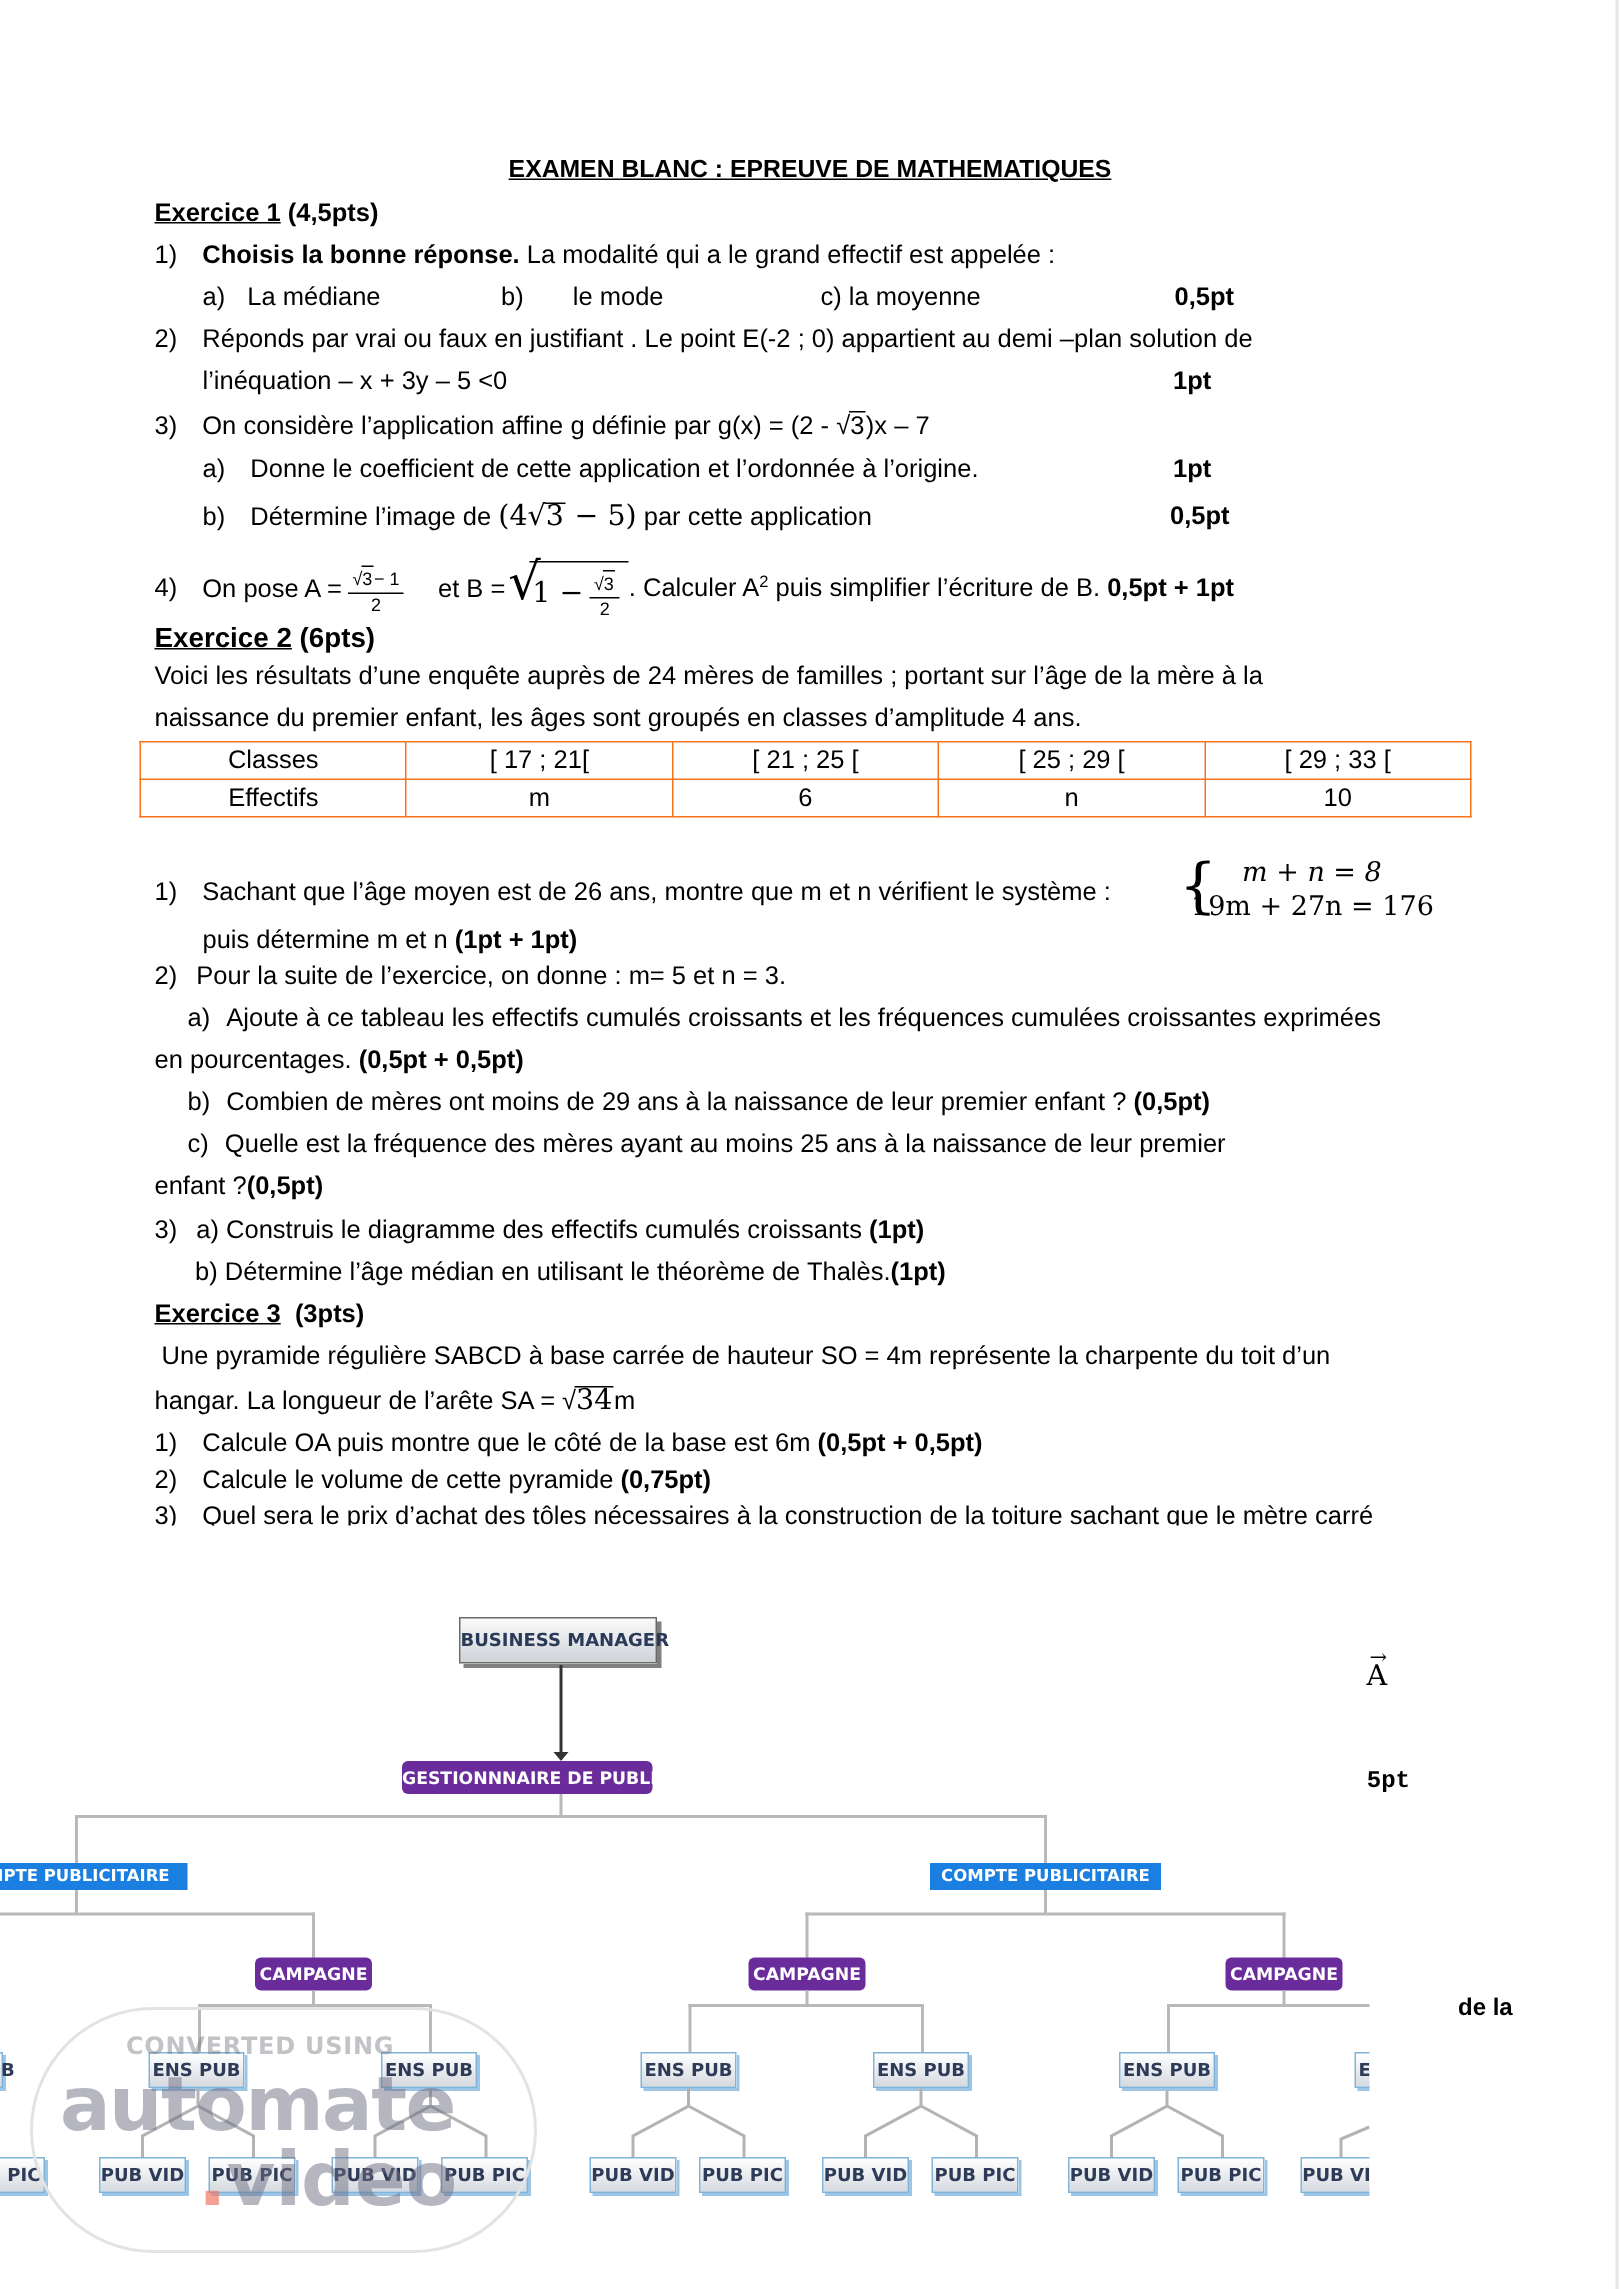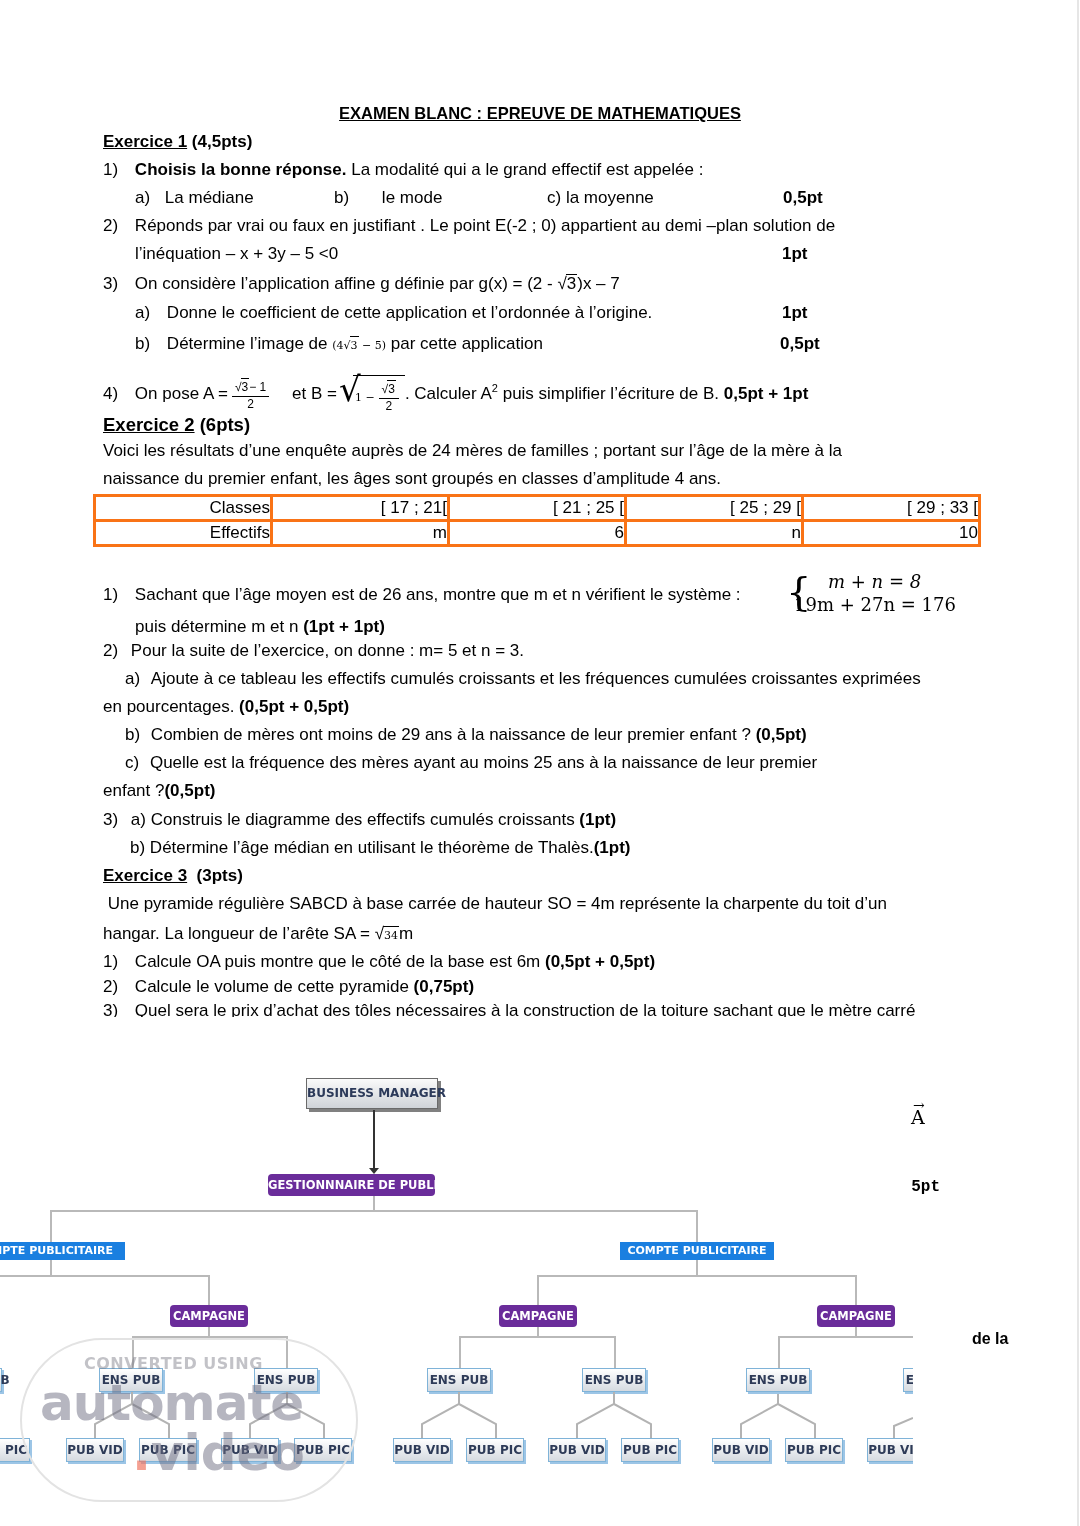--- a/index.html
+++ b/index.html
@@ -5,31 +5,31 @@
   * { box-sizing: border-box; margin: 0; padding: 0; }
   html, body { width: 1080px; height: 1526px; background: #ffffff; overflow: hidden; }
   body { position: relative; font-family: "Liberation Sans", sans-serif; color: #000; }
   .page-border { position: absolute; left: 1077px; top: 0; width: 2px; height: 1526px; background: #e6e6e6; }
 
   .doc { position: absolute; left: 0; top: 0; width: 1080px; height: 1030px; overflow: hidden; font-size: 17px; }
   .line { position: absolute; white-space: nowrap; line-height: 22px; }
   .b { font-weight: bold; }
   .u { text-decoration: underline; }
   .title { left: 0; width: 1080px; text-align: center; top: 102px; font-weight: bold; text-decoration: underline; font-size: 16.5px; }
-  .math { font-family: "DejaVu Serif", serif; font-size: 11px; }
+  .math { font-family: "DejaVu Serif", serif; font-size: 19px; }
   .sqrt { display: inline-block; border-top: 1px solid #000; padding: 0 1px; margin-left: -1px; line-height: 17px; }
   .frac { display: inline-block; vertical-align: middle; text-align: center; font-size: 12px; line-height: 14px; margin: 0 4px; }
   .frac .num { display: block; border-bottom: 1px solid #000; padding: 0 3px; }
   .frac .den { display: block; padding: 0 3px; }
   .bigsqrt { display: inline-block; vertical-align: middle; position: relative; padding-left: 14px; margin-left: 2px; }
   .bigsqrt .rad { position: absolute; left: 0; top: -4px; font-size: 34px; line-height: 40px; font-family: "DejaVu Serif", serif; }
   .bigsqrt .inner { display: inline-block; border-top: 1px solid #000; padding: 2px 2px 0; margin-top: 2px; }
 
   table.data { position: absolute; left: 93px; top: 494px; width: 888px; border-collapse: collapse; font-size: 17px; }
-  table.data td { border: 3px solid #f97316; text-align: right; height: 25px; line-height: 22px; width: 177px; }
+  table.data td { border: 1px solid #f97316; text-align: center; height: 25px; line-height: 22px; width: 177px; }
 
   .system { position: absolute; left: 786px; top: 571px; font-family: "DejaVu Serif", serif; font-size: 18px; }
   .system .brace { position: absolute; left: 0; top: -2px; font-size: 40px; line-height: 44px; font-weight: 200; }
   .system .eq1 { position: absolute; left: 42px; top: 0; white-space: nowrap; font-style: italic; }
   .system .eq2 { position: absolute; left: 8px; top: 23px; white-space: nowrap; }
 
   
   .diagram { position: absolute; left: 0; top: 1060px; width: 913px; height: 440px; overflow: hidden; }
   .node { position: absolute; font-family: "DejaVu Sans", sans-serif; font-weight: bold; white-space: nowrap; text-align: center; }
   .n-root { left: 306px; top: 18px; width: 132px; height: 31px; background: linear-gradient(#fafafa, #cfd3d8); border: 1px solid #6a6a6a; box-shadow: 3px 3px 0 #808080; color: #2c3a5a; font-size: 12px; line-height: 29px; }

